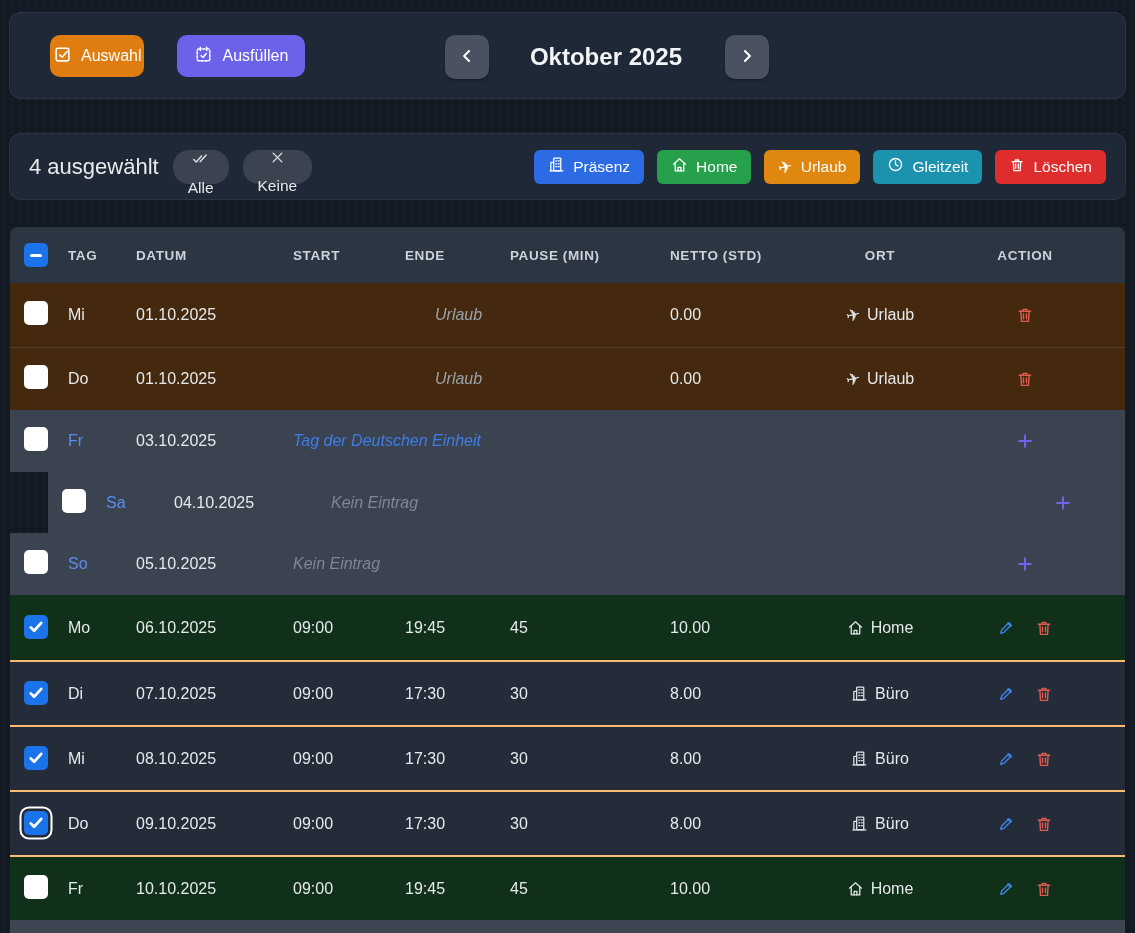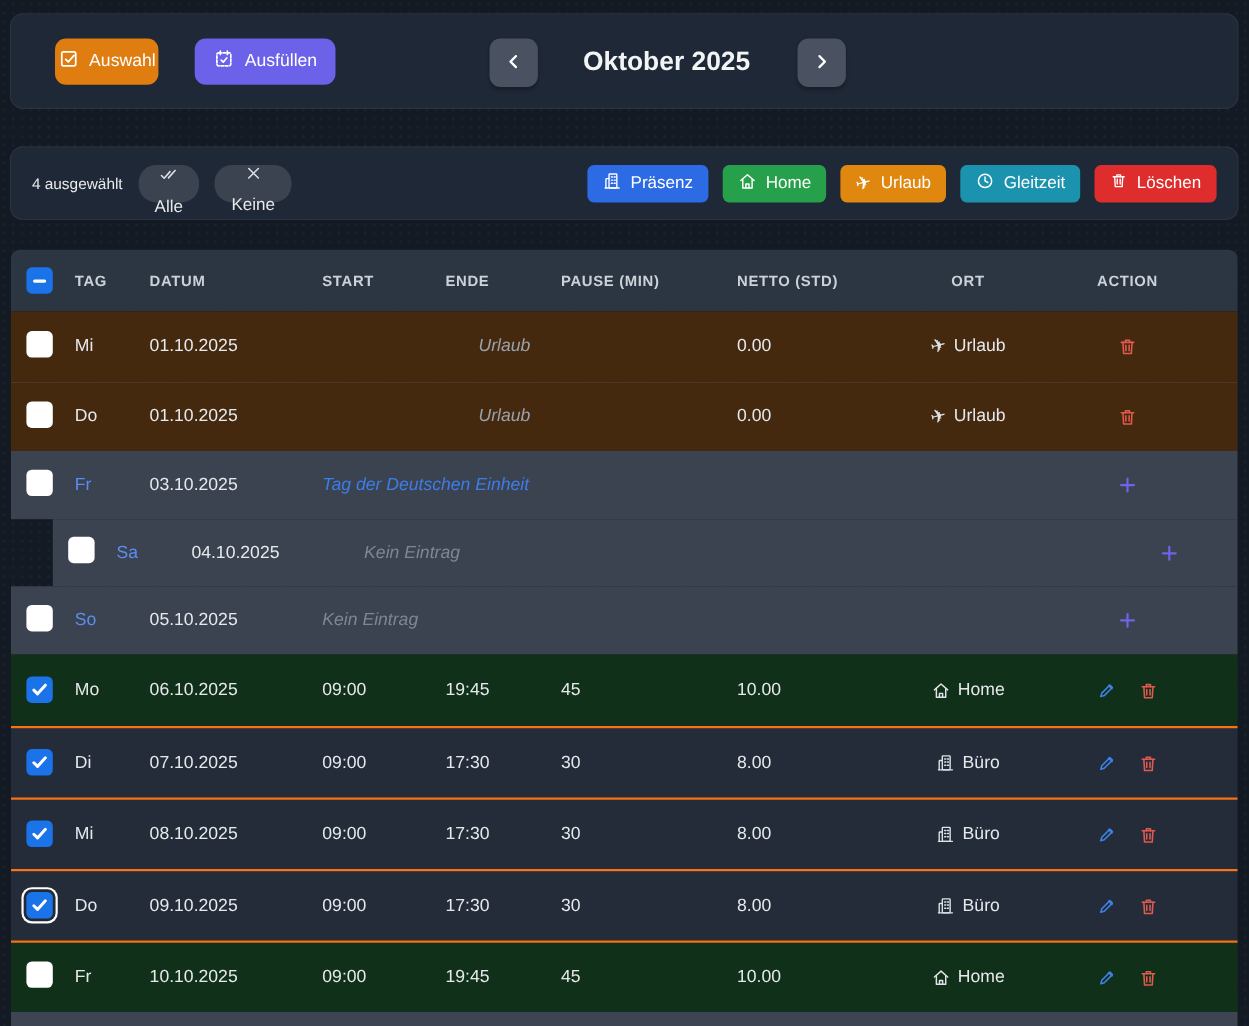--- a/index.html
+++ b/index.html
@@ -23,21 +23,21 @@
   .btn-select { background:var(--c-select_button,#df7d10); height:42px; padding:0 3px; }
   .btn-fill   { background:var(--c-fill_button,#6c61e9);  height:42px; padding:17px 17px; }
   .topbar-left { position:absolute; left:40px; top:22px; display:flex; gap:33px; }
   .nav-btn { position:absolute; top:22px; width:44px; height:44px; border:none; border-radius:10px;
              background:#4a5261; color:#fff; display:flex; align-items:center; justify-content:center; cursor:pointer;
              box-shadow:0 2px 3px rgba(0,0,0,0.25); }
   .nav-prev { left:435px; } .nav-next { left:715px; }
   .month-title { position:absolute; left:471px; top:0; width:250px; height:87px; line-height:87px;
                  text-align:center; font-size:24px; font-weight:700; color:#f2f4f6; }
 
-  .sel-count { font-size:14px; color:#e8eaec; margin-right:14px; }
+  .sel-count { font-size:22px; color:#e8eaec; margin-right:14px; }
   .chip { display:inline-flex; align-items:center; gap:8px; background:#3b4250; color:#e8eaec;
           border:none; height:34px; padding:0 15px; border-radius:16px; font-size:15.5px; font-family:inherit; cursor:pointer; margin-right:14px;flex-direction:column; }
   .sel-actions { margin-left:auto; display:flex; gap:13px; }
   .abtn { display:inline-flex; align-items:center; gap:8px; height:34px; padding:0 14px; border:none; border-radius:6px;
           color:#fff; font-size:15.5px; font-family:inherit; cursor:pointer; }
   .abtn-presence { background:var(--c-presence,#2d6be5); }
   .abtn-home     { background:var(--c-home,#26a04b); }
   .abtn-vacation { background:var(--c-vacation,#df870e); }
   .abtn-flextime { background:var(--c-flextime,#1b93ae); }
   .abtn-delete   { background:var(--c-delete,#df2d2d); }
@@ -48,21 +48,21 @@
   .thead { background:#2c3542; height:56px; border-radius:8px 8px 0 0; }
   .thead .hcell { font-size:13.5px; font-weight:700; letter-spacing:0.6px; color:#ccd2d9; }
   .hcell.c-ort, .hcell.c-action { text-align:center; }
   .trow { height:64px; }
   .h63{height:63px;} .h62{height:62px;} .h61{height:61px;margin-left:38px;} .h65{height:65px;}
   .row--vacation { background:var(--c-row_vacation,#44290f); }
   .row--weekend  { background:var(--c-row_weekend,#3c4350); }
   .row--home     { background:var(--c-row_home,#113019); }
   .row--office   { background:var(--c-row_office,#242c39); }
   .sep1 { border-top:1px solid rgba(255,255,255,0.10); }
-  .sep2 { border-top:2px solid #f97316; }
+  .sep2 { border-top:2px solid #fdba74; }
   .partial-row { height:13px; background:#3d4452; }
 
   .cell { font-size:16px; color:#e6e9ec; }
   .cell-cb { padding-left:14px; }
   .day--weekend { color:#5b8def; }
   .note { font-style:italic; grid-column:4 / span 3; }
   .note--vacation { color:#9aa1ab; padding-left:142px; }
   .note--holiday  { color:#3d7de8; }
   .note--empty    { color:#7e8791; }
   .c-ort  { grid-column:8; display:flex; align-items:center; justify-content:center; gap:7px; }

